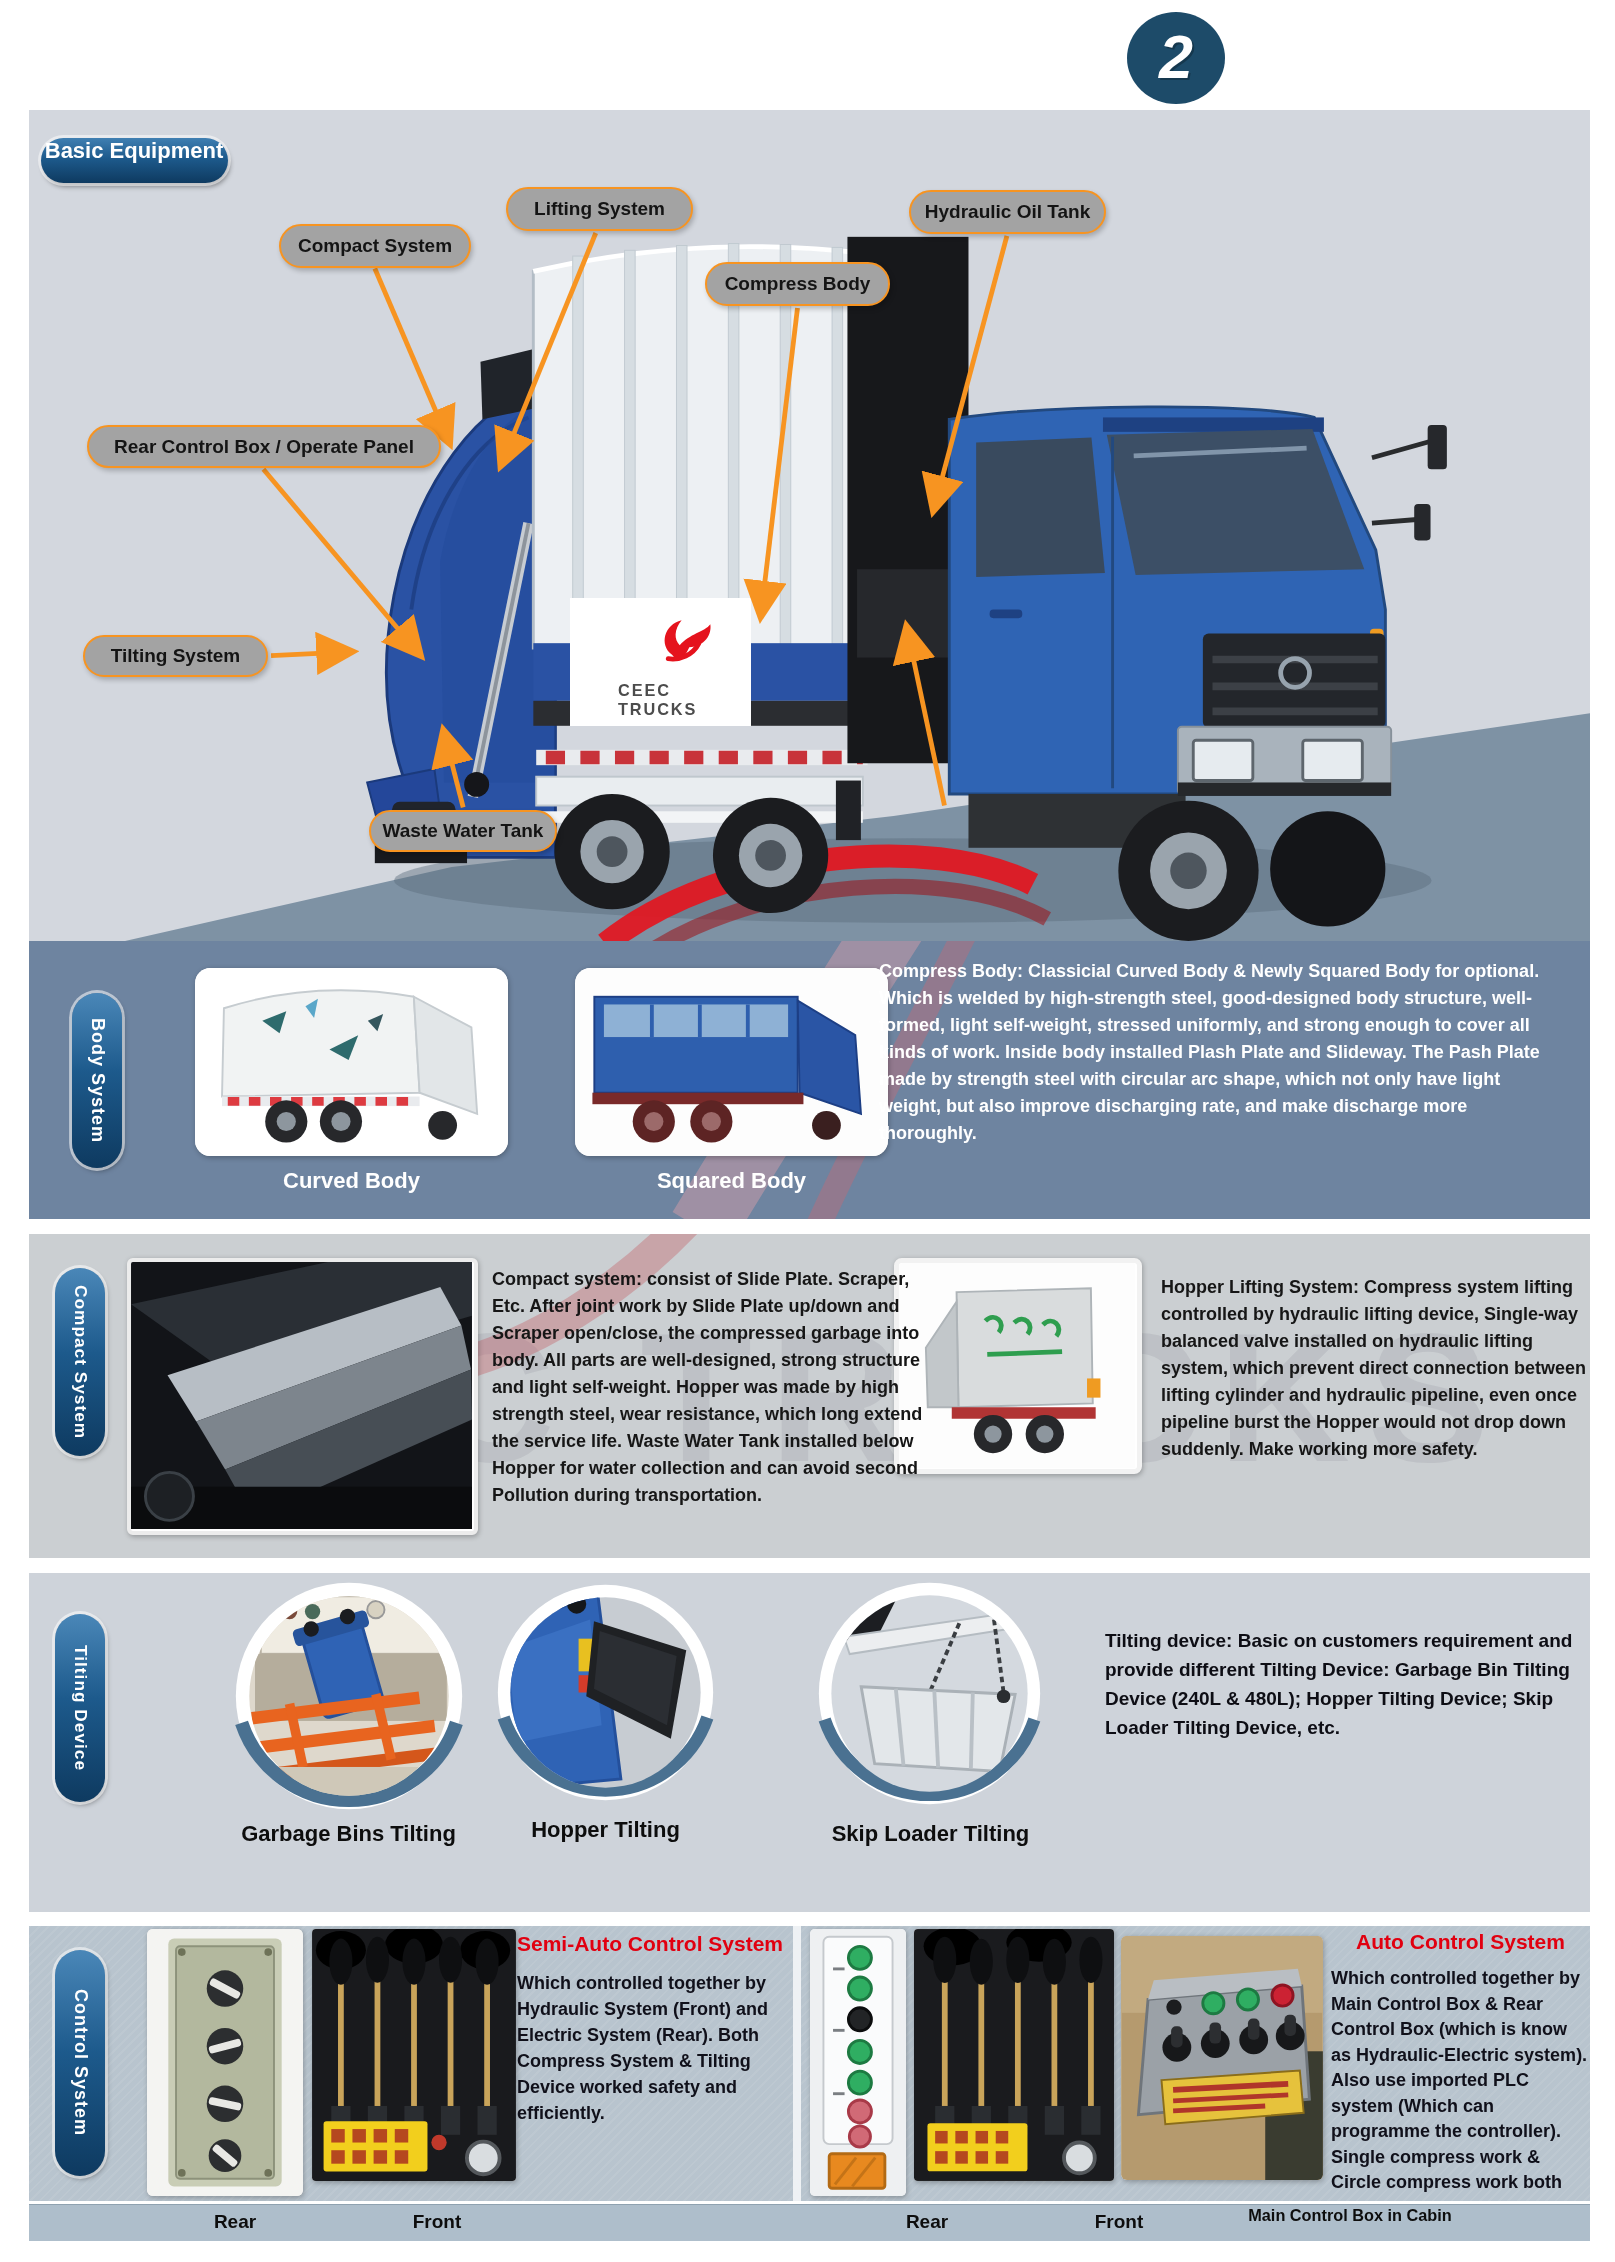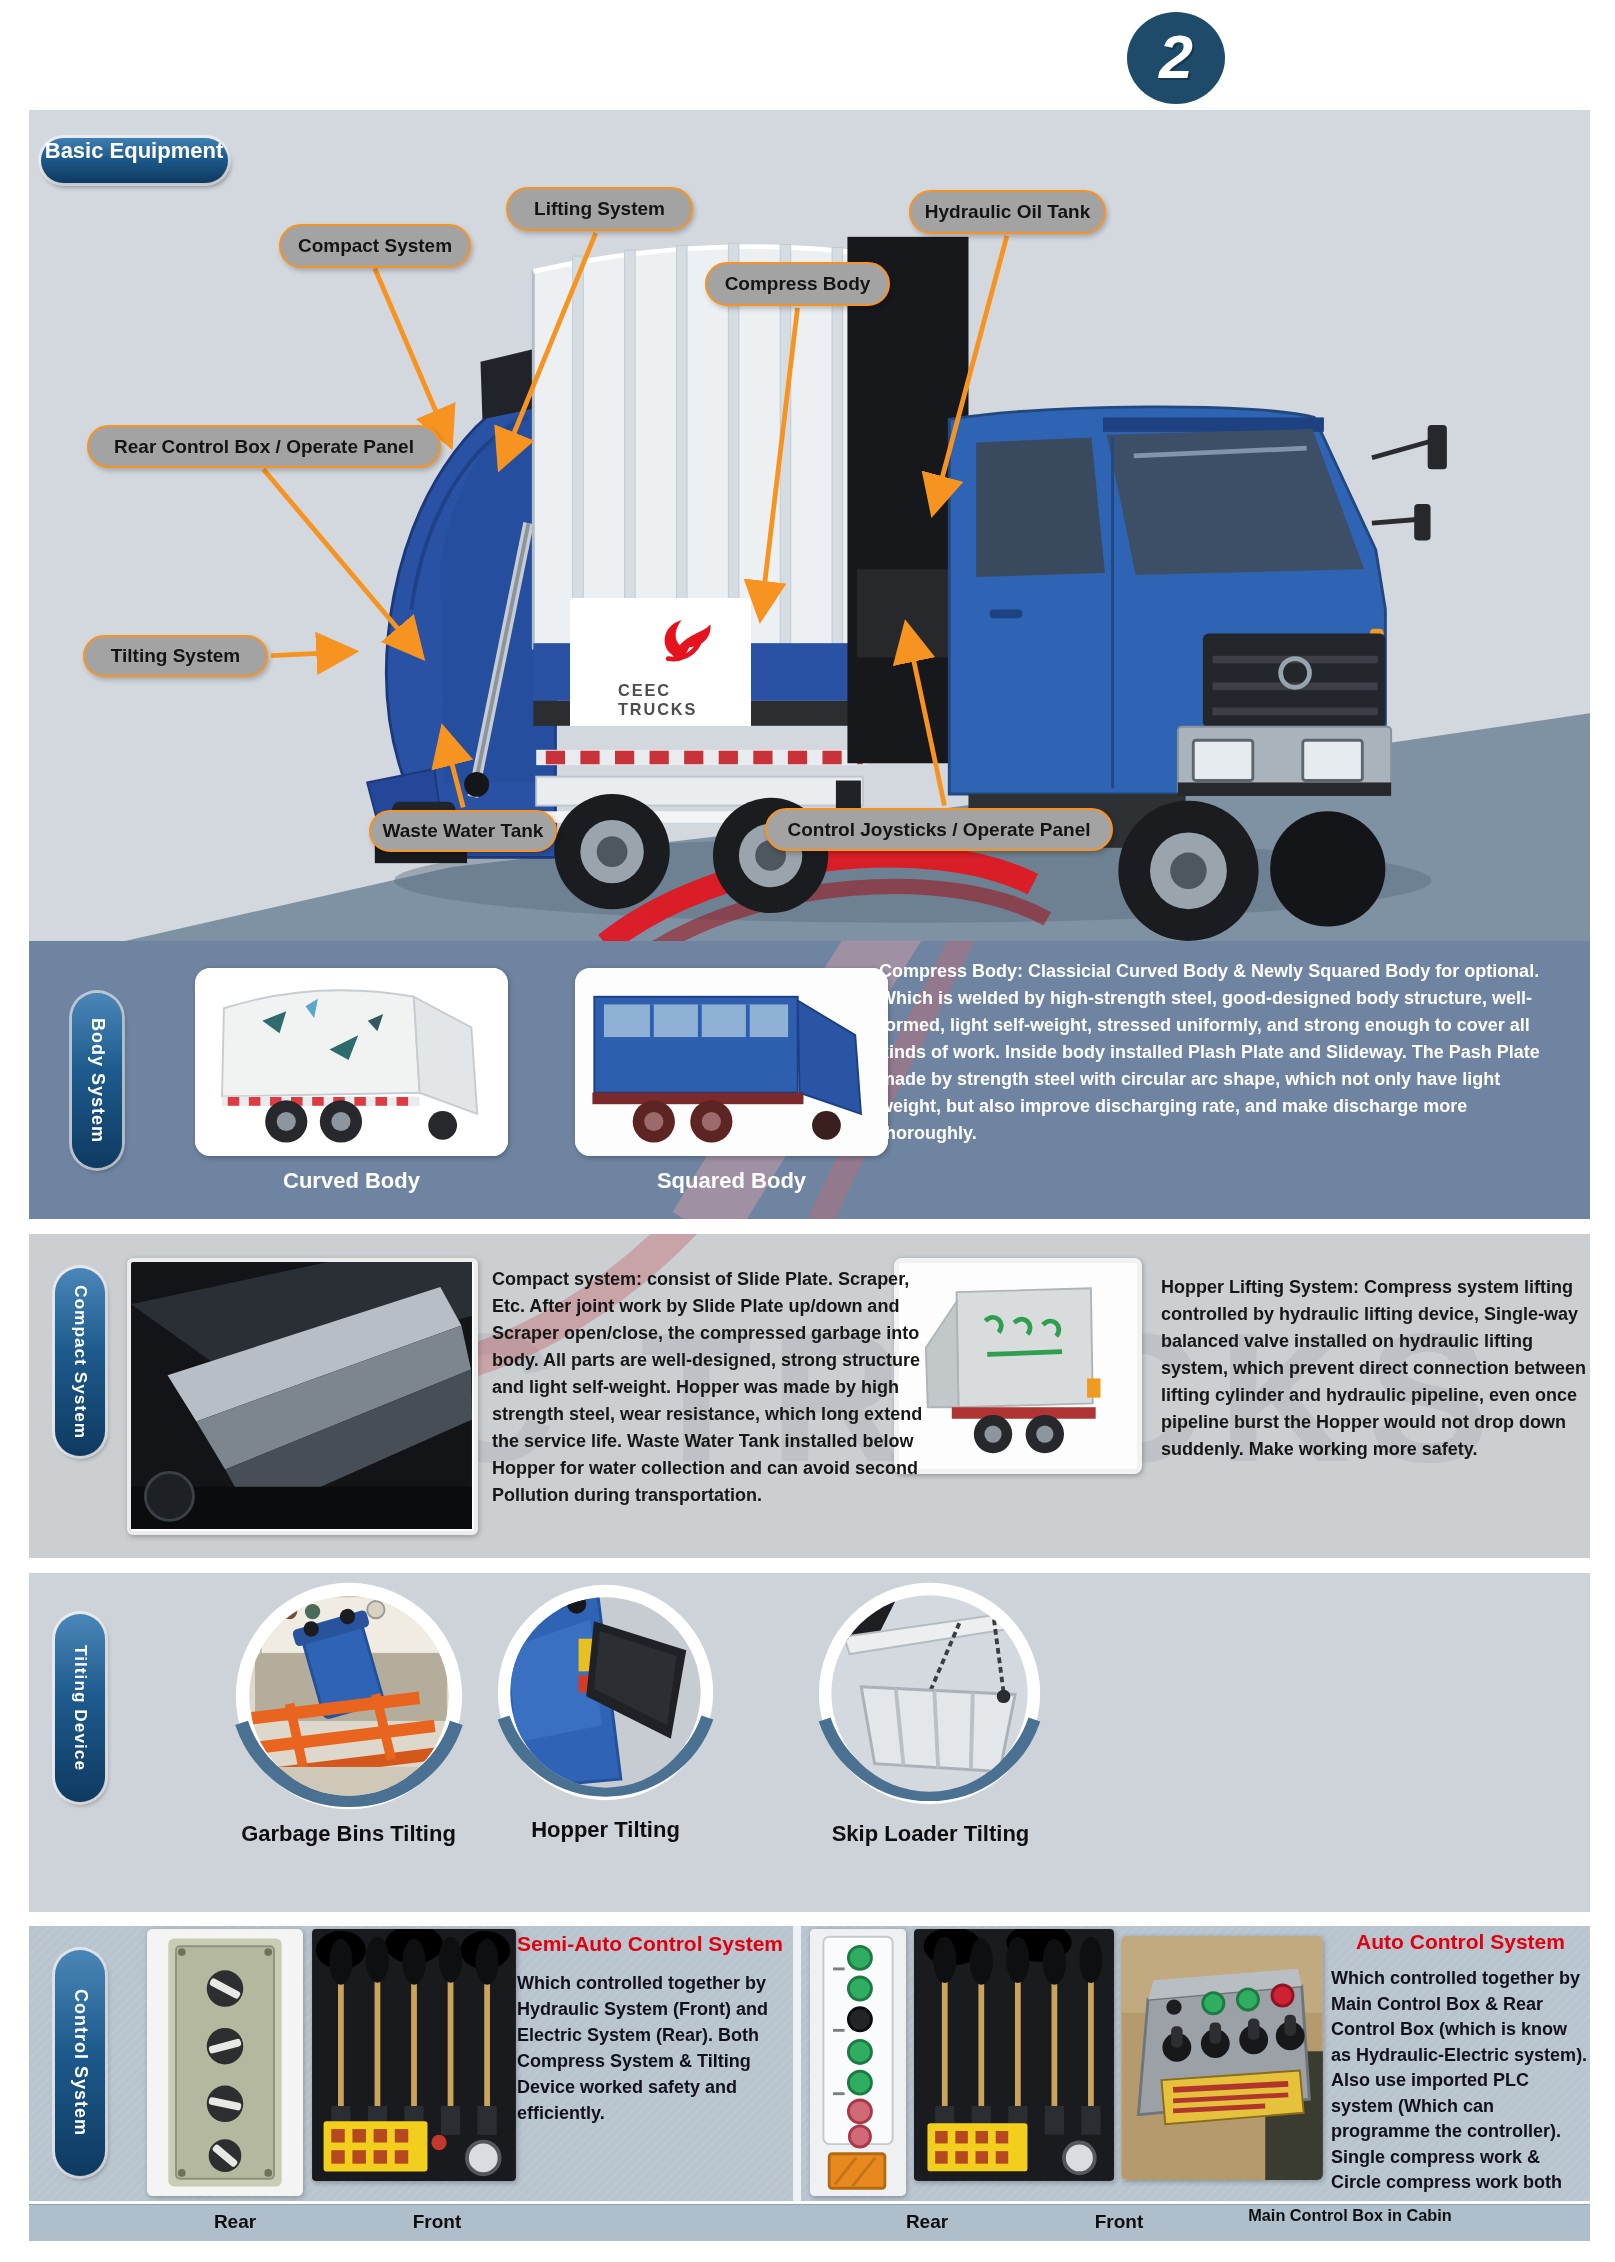--- a/index.html
+++ b/index.html
@@ -144,21 +144,20 @@
       <span style="color:#fff;font-size:22px;font-weight:700;">Basic Equipment</span>
     </div>
 
     <div class="callout" style="left:250px;top:114px;width:192px;height:44px;">Compact System</div>
     <div class="callout" style="left:477px;top:77px;width:187px;height:44px;">Lifting System</div>
     <div class="callout" style="left:676px;top:152px;width:185px;height:44px;">Compress Body</div>
     <div class="callout" style="left:880px;top:80px;width:197px;height:44px;">Hydraulic Oil Tank</div>
     <div class="callout" style="left:58px;top:315px;width:354px;height:43px;">Rear Control Box / Operate Panel</div>
     <div class="callout" style="left:54px;top:525px;width:185px;height:42px;">Tilting System</div>
     <div class="callout" style="left:340px;top:700px;width:188px;height:42px;">Waste Water Tank</div>
-    <div class="callout" style="left:736px;top:698px;width:348px;height:43px;">Control Joysticks / Operate Panel</div>
 
     <div style="position:absolute;left:541px;top:488px;width:181px;height:128px;background:#ffffff;z-index:4;
                 display:flex;flex-direction:column;align-items:center;justify-content:center;padding-left:48px;">
       <svg width="67" height="69" viewBox="0 0 70 72">
         <path d="M22,52 C8,42 14,20 32,16 C24,26 24,36 30,42 C40,30 56,28 62,20 C64,34 52,44 40,44 C34,58 26,58 22,52 Z" fill="#e5131d"></path>
         <path d="M18,56 C30,58 44,52 50,40" fill="none" stroke="#e5131d" stroke-width="5" stroke-linecap="round"></path>
       </svg>
       <span style="color:#4c4c4c;font-weight:700;font-size:16.3px;letter-spacing:1.9px;margin-top:7.7px;">CEEC TRUCKS</span>
     </div>
   </div>
@@ -318,20 +317,21 @@
         <line x1="84" y1="114" x2="92" y2="194" stroke="#b9c0c6" stroke-width="4"></line>
         <line x1="124" y1="116" x2="128" y2="196" stroke="#b9c0c6" stroke-width="4"></line>
         <line x1="164" y1="118" x2="162" y2="197" stroke="#b9c0c6" stroke-width="4"></line>
         <circle cx="196" cy="122" r="7" fill="#2a2d30"></circle>
       </g>
     </svg>
 
     <div class="caption" style="left:185px;top:248px;width:269px;color:#0d0d0d;font-size:22px;">Garbage Bins Tilting</div>
     <div class="caption" style="left:461px;top:244px;width:231px;color:#0d0d0d;font-size:22px;">Hopper Tilting</div>
     <div class="caption" style="left:786px;top:248px;width:231px;color:#0d0d0d;font-size:22px;">Skip Loader Tilting</div>
+    <div class="btext" style="left:1076px;top:53px;width:480px;font-size:19px;line-height:29px;color:#0d0d14;">Tilting device: Basic on customers requirement and provide different Tilting Device: Garbage Bin Tilting Device (240L &amp; 480L); Hopper Tilting Device; Skip Loader Tilting Device, etc.</div>
   </div>
 
   <div class="panel" style="top:1926px;height:275px;
               background:#b8c4ce;
               background-image:repeating-linear-gradient(135deg,rgba(255,255,255,.07) 0 1.9px,transparent 1.9px 6.7px);">
     <div class="vpill" style="left:26px;top:24px;height:226px;font-size:18px;">
       <span>Control System</span>
     </div>
 
     <div class="photoframe" style="left:118px;top:2.9px;width:156px;height:267px;border-radius:5.8px;background:#f4f4f2;">

